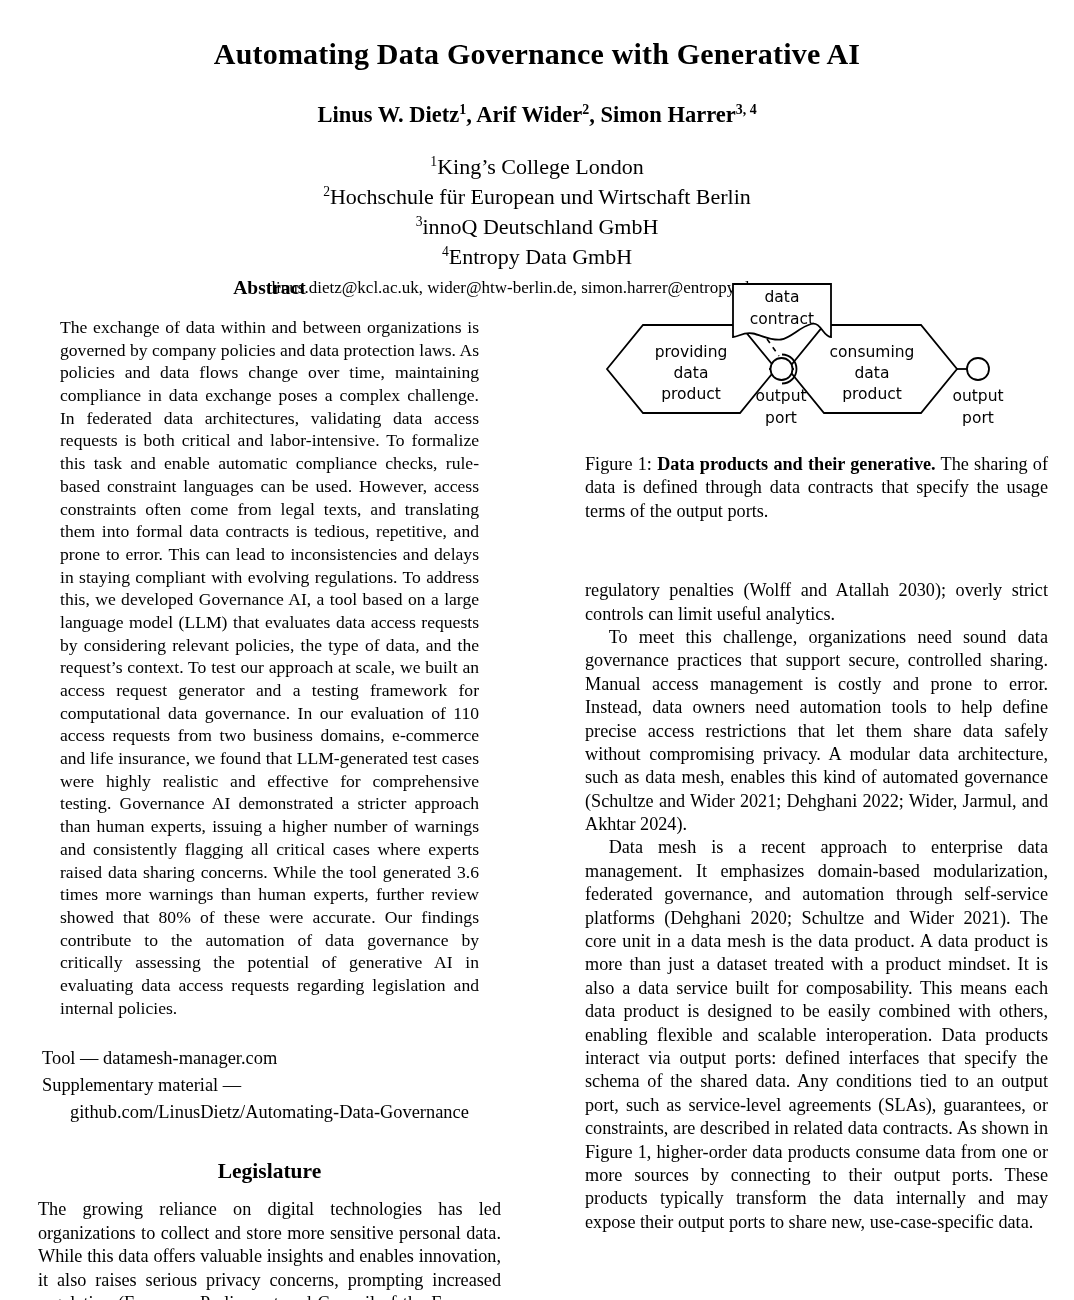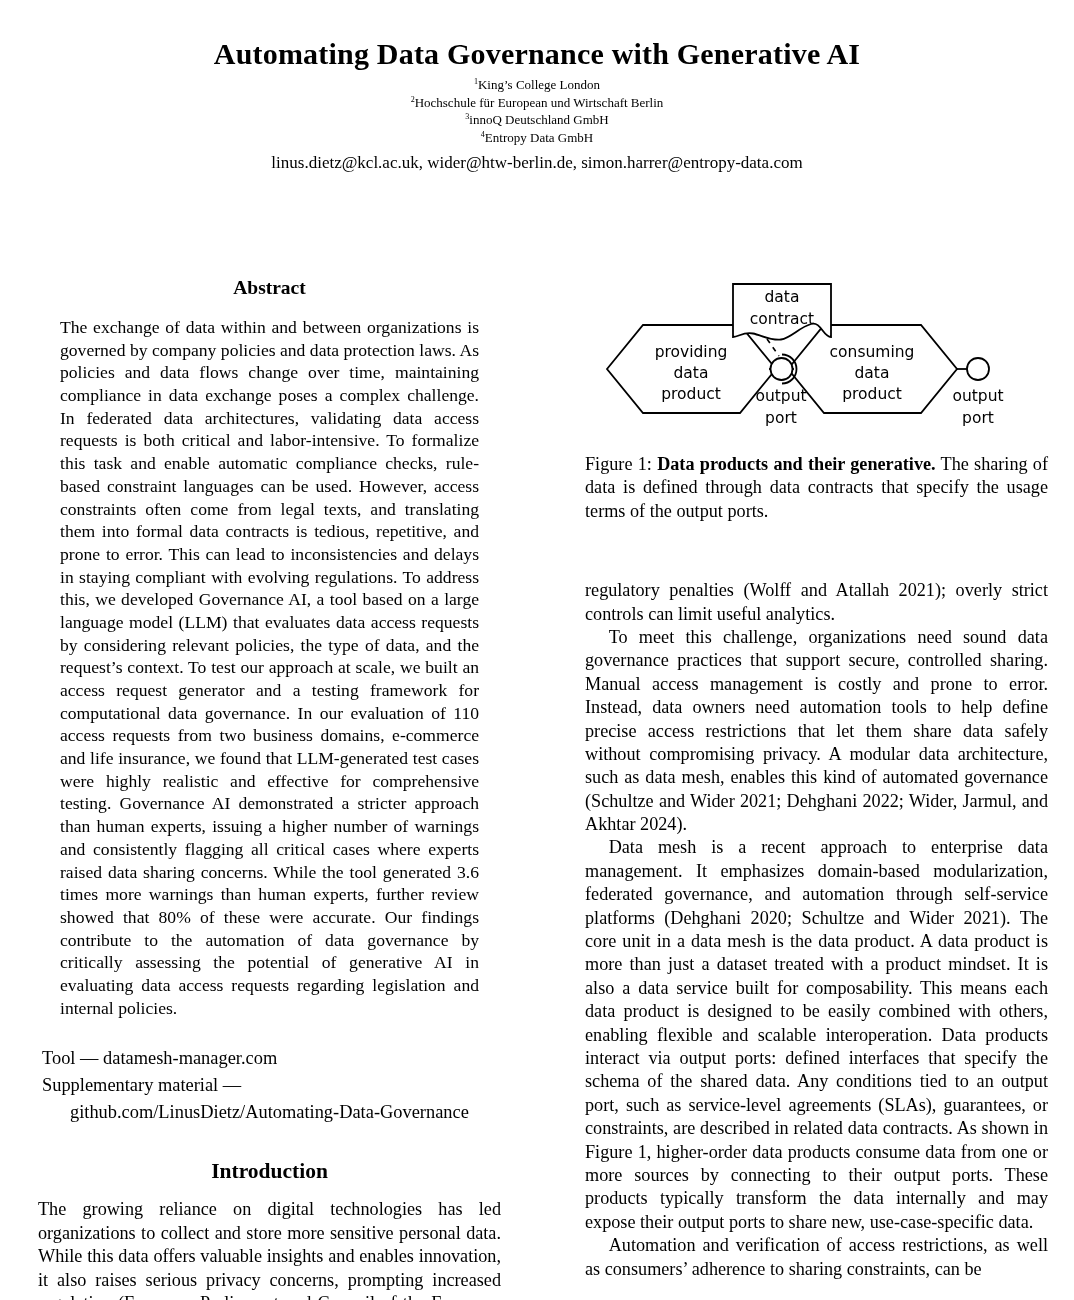--- a/index.html
+++ b/index.html
@@ -35,23 +35,23 @@
     margin: 0;
   }
   .authors {
     font-size: 22.5px;
     font-weight: bold;
     margin-top: 29px;
     line-height: 1.2;
   }
   .authors sup { font-size: 0.62em; font-weight: bold; vertical-align: super; }
   .affiliations {
-    font-size: 13px;
+    font-size: 22px;
     line-height: 1.36;
-    margin-top: 4px;
+    margin-top: 24px;
   }
   .affiliations .aff-line { white-space: nowrap; }
   .affiliations sup { font-size: 0.62em; vertical-align: super; }
   .emails {
     font-size: 17px;
     margin-top: 5px;
     line-height: 1.3;
   }
 
   
@@ -132,20 +132,23 @@
   }
 </style>
 </head>
 <body>
 
 <div class="page">
 
   <div class="title-block">
     <h1 class="paper-title">Automating Data Governance with Generative AI</h1>
 
+    <div class="authors">
+      <span>Linus W. Dietz<sup>1</sup></span><span>, </span><span>Arif Wider<sup>2</sup></span><span>, </span><span>Simon Harrer<sup>3, 4</sup></span>
+    </div>
 
     <div class="affiliations">
       <div class="aff-line"><sup>1</sup><span>King’s College London</span></div>
       <div class="aff-line"><sup>2</sup><span>Hochschule für European und Wirtschaft Berlin</span></div>
       <div class="aff-line"><sup>3</sup><span>innoQ Deutschland GmbH</span></div>
       <div class="aff-line"><sup>4</sup><span>Entropy Data GmbH</span></div>
     </div>
 
     <div class="emails">linus.dietz@kcl.ac.uk, wider@htw-berlin.de, simon.harrer@entropy-data.com</div>
   </div>
@@ -163,21 +166,21 @@
           <span>—</span>
           <span>datamesh-manager.com</span>
         </div>
         <div>
           <b>Supplementary material</b>
           <span>—</span>
           <span class="hang">github.com/LinusDietz/Automating-Data-Governance</span>
         </div>
       </div>
 
-      <div class="intro-head">Introduction</div>
+      <div class="intro-head">Legislature</div>
       <p class="body">The growing reliance on digital technologies has led organizations to collect and store more sensitive personal data. While this data offers valuable insights and enables innovation, it also raises serious privacy concerns, prompting increased regulation (European Parliament and Council of the European Union 2016; European Union 2024; California State Legislature 2018). Organizations now face a key challenge: balancing data utility with strong privacy protection. Sharing data too freely risks privacy breaches and harsh</p>
     </div>
 
     <div class="col col-right">
 
       <figure class="figure">
         <div class="figure-canvas">
           <svg width="463" height="160" viewBox="0 0 463 160" xmlns="http://www.w3.org/2000/svg">
             <g fill="none" stroke="#000000" stroke-width="1.8">
 
@@ -226,19 +229,18 @@
 
         <figcaption class="figure-caption">
           <span>Figure 1:</span>
           <b>Data products and their generative.</b>
           <span>The sharing of data is defined through data contracts that specify the usage terms of the output ports.</span>
         </figcaption>
       </figure>
 
       <div class="fig-gap"></div>
 
-      <p class="body">regulatory penalties (Wolff and Atallah 2021); overly strict controls can limit useful analytics.</p>
+      <p class="body">regulatory penalties (Wolff and Atallah 2030); overly strict controls can limit useful analytics.</p>
       <p class="body indent">To meet this challenge, organizations need sound data governance practices that support secure, controlled sharing. Manual access management is costly and prone to error. Instead, data owners need automation tools to help define precise access restrictions that let them share data safely without compromising privacy. A modular data architecture, such as data mesh, enables this kind of automated governance (Schultze and Wider 2021; Dehghani 2022; Wider, Jarmul, and Akhtar 2024).</p>
       <p class="body indent">Data mesh is a recent approach to enterprise data management. It emphasizes domain-based modularization, federated governance, and automation through self-service platforms (Dehghani 2020; Schultze and Wider 2021). The core unit in a data mesh is the data product. A data product is more than just a dataset treated with a product mindset. It is also a data service built for composability. This means each data product is designed to be easily combined with others, enabling flexible and scalable interoperation. Data products interact via output ports: defined interfaces that specify the schema of the shared data. Any conditions tied to an output port, such as service-level agreements (SLAs), guarantees, or constraints, are described in related data contracts. As shown in Figure 1, higher-order data products consume data from one or more sources by connecting to their output ports. These products typically transform the data internally and may expose their output ports to share new, use-case-specific data.</p>
-      <p class="body indent">Automation and verification of access restrictions, as well as consumers’ adherence to sharing constraints, can be</p>
     </div>
   </div>
 </div>
 
 </body></html>

